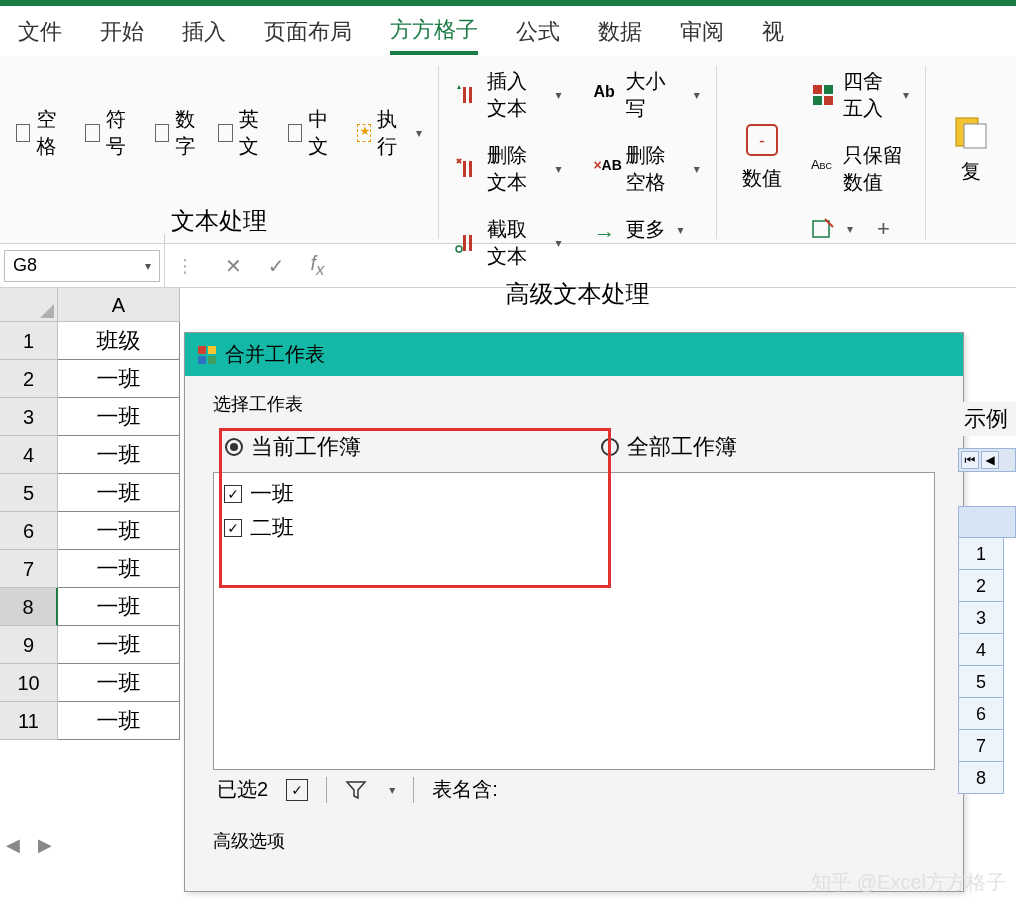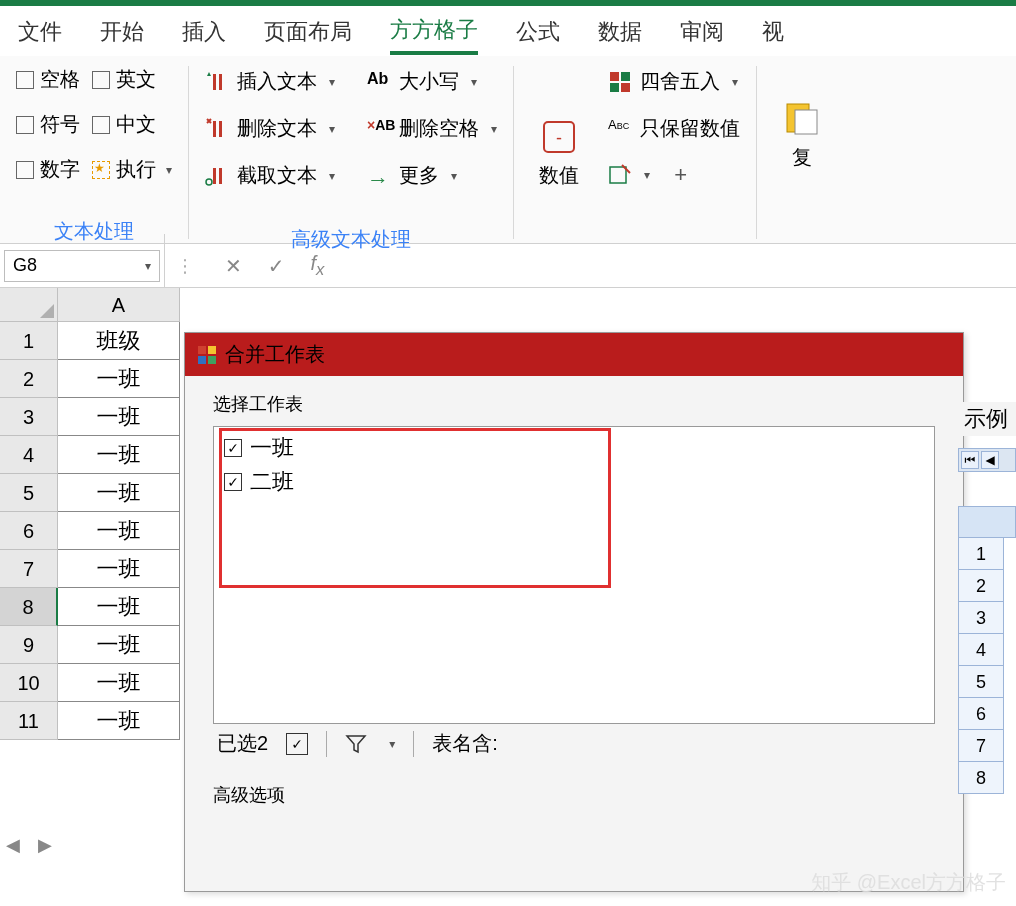--- a/index.html
+++ b/index.html
@@ -10,23 +10,23 @@
   
   
   .menu-tabs { display: flex; gap: 38px; padding: 8px 30px 0 18px; background: #fff; height: 50px; align-items: center; }
   .menu-tab { font-size: 22px; color: #333; cursor: pointer; padding-bottom: 6px; }
   .menu-tab.active { color: #1a7c45; font-weight: 500; border-bottom: 4px solid #1a7c45; }
   
   
   .ribbon { display: flex; background: #fafafa; border-bottom: 1px solid #d0d0d0; padding: 10px 0 4px 0; height: 188px; }
   .ribbon-group { display: flex; flex-direction: column; border-right: 1px solid #d8d8d8; padding: 0 16px; }
   .ribbon-group-content { display: flex; gap: 12px; flex: 1; }
-  .ribbon-group-label { text-align: center; font-size: 20px; color: #3b82f6; padding: 6px 0 2px 0; margin-top: 29px; }
-  
-  .checkbox-col { display: flex; flex-direction: column; gap: 18px; }
+  .ribbon-group-label { text-align: center; font-size: 24px; color: #000000; padding: 6px 0 2px 0; }
+  
+  .checkbox-col { display: flex; flex-direction: row; gap: 18px; }
   .cb-item { display: flex; align-items: center; gap: 6px; font-size: 20px; }
   .cb-box { width: 18px; height: 18px; border: 1.5px solid #666; display: inline-block; }
   .cb-box.orange { border: 1.5px dashed #e89a00; position: relative; }
   .cb-box.orange::after { content: "★"; position: absolute; color: #e89a00; font-size: 12px; top: -1px; left: 1px; }
   .dd-arrow { font-size: 12px; color: #555; margin-left: 4px; }
   
   .btn-col { display: flex; flex-direction: column; gap: 16px; }
   .ribbon-btn { display: flex; align-items: center; gap: 8px; font-size: 20px; cursor: pointer; padding: 2px 0; }
   .ribbon-btn svg, .ribbon-btn .ico { width: 24px; height: 24px; flex-shrink: 0; }
   
@@ -45,21 +45,21 @@
   .grid-area { display: flex; position: relative; }
   .col-header-A { position: absolute; left: 58px; top: 0; width: 122px; height: 34px; background: #e8e8e8; border-right: 1px solid #c0c0c0; border-bottom: 1px solid #c0c0c0; text-align: center; font-size: 20px; line-height: 34px; }
   .corner { width: 58px; height: 34px; background: #e8e8e8; border-right: 1px solid #c0c0c0; border-bottom: 1px solid #c0c0c0; position: relative; }
   .corner::after { content: ""; position: absolute; right: 3px; bottom: 3px; width: 0; height: 0; border-style: solid; border-width: 0 0 14px 14px; border-color: transparent transparent #b0b0b0 transparent; }
   .row-hdr { width: 58px; height: 38px; background: #e8e8e8; border-right: 1px solid #c0c0c0; border-bottom: 1px solid #c0c0c0; text-align: center; line-height: 38px; font-size: 20px; }
   .row-hdr.sel { background: #d4d4d4; border-right: 2px solid #1a7c45; }
   .cell { position: absolute; width: 122px; height: 38px; border-right: 1px solid #888; border-bottom: 1px solid #888; text-align: center; line-height: 38px; font-size: 22px; font-family: Liberation Serif, serif; left: 58px; }
   
   
   .dialog { position: absolute; left: 184px; top: 332px; width: 780px; height: 560px; border: 1px solid #999; background: #f4f4f4; box-shadow: 2px 2px 6px rgba(0,0,0,0.15); }
-  .dialog-title { display: flex; align-items: center; gap: 8px; padding: 8px 12px; font-size: 20px; background: #b91c1c; }
+  .dialog-title { display: flex; align-items: center; gap: 8px; padding: 8px 12px; font-size: 20px; background: #14b8a6; }
   .dialog-icon { width: 20px; height: 20px; display: inline-flex; }
   .dialog-body { padding: 16px 28px; position: relative; height: calc(100% - 40px); }
   .section-label { font-size: 18px; margin-bottom: 10px; }
   .highlight-box { position: absolute; border: 3px solid #e03030; left: 34px; top: 52px; width: 392px; height: 160px; pointer-events: none; z-index: 5; }
   .radio-row { display: flex; gap: 240px; padding: 6px 12px; font-size: 22px; }
   .radio-item { display: flex; align-items: center; gap: 8px; cursor: pointer; }
   .radio { width: 18px; height: 18px; border: 2px solid #333; border-radius: 50%; display: inline-flex; align-items: center; justify-content: center; }
   .radio.checked::after { content: ""; width: 8px; height: 8px; background: #333; border-radius: 50%; }
   .sheet-list { border: 1px solid #999; background: #fff; height: 298px; margin-top: 4px; padding: 4px 10px; }
   .sheet-item { display: flex; align-items: center; gap: 8px; font-size: 22px; padding: 2px 0; }
@@ -295,20 +295,30 @@
           <rect x="11" y="1" width="8" height="8" fill="#f4c430"></rect>
           <rect x="1" y="11" width="8" height="8" fill="#3070c0"></rect>
           <rect x="11" y="11" width="8" height="8" fill="#40a060"></rect>
         </svg>
     </span>
     <span>合并工作表</span>
   </div>
   <div class="dialog-body">
     <div class="section-label">选择工作表</div>
     <div class="highlight-box"></div>
+    <div class="radio-row">
+      <div class="radio-item">
+        <span class="radio checked"></span>
+          <span>当前工作簿</span>
+      </div>
+      <div class="radio-item">
+        <span class="radio"></span>
+          <span>全部工作簿</span>
+      </div>
+    </div>
     <div class="sheet-list">
       <div class="sheet-item">
           <span class="chk on"></span>
           <span>一班</span>
         </div>
       <div class="sheet-item">
           <span class="chk on"></span>
           <span>二班</span>
         </div>
     </div>

